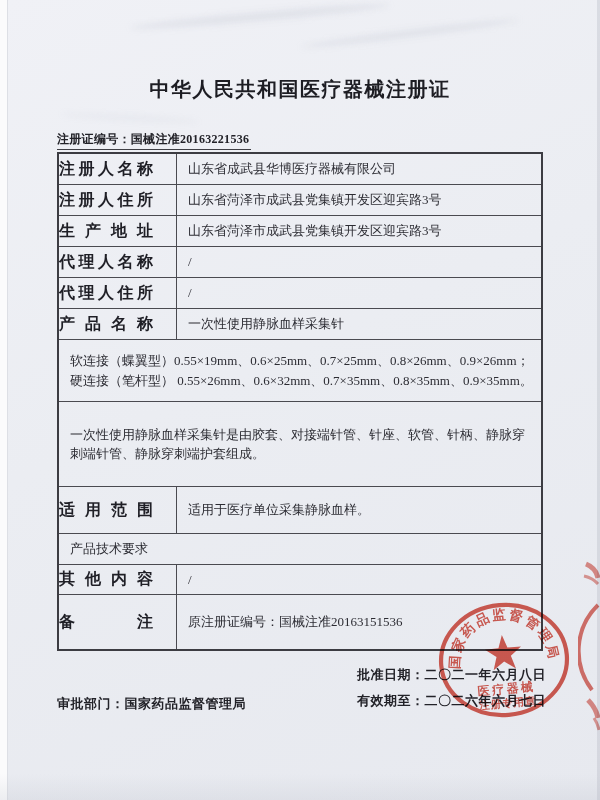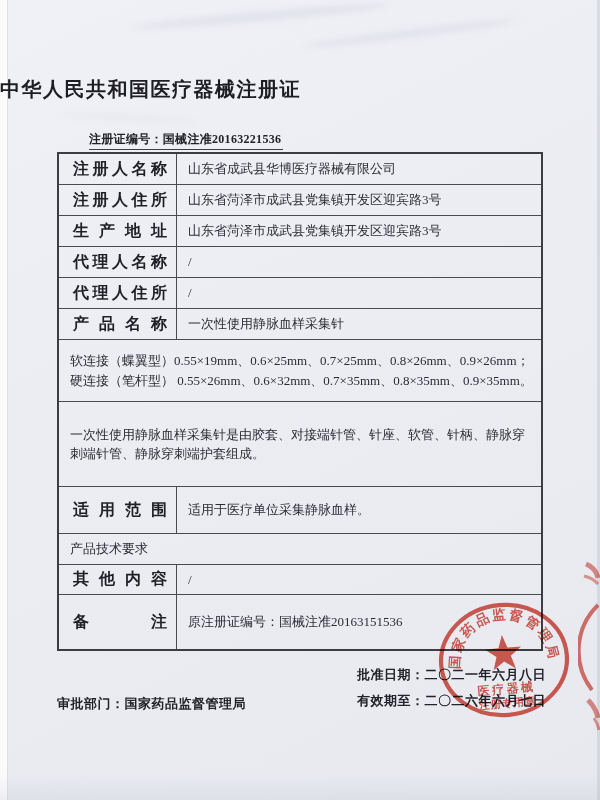--- a/index.html
+++ b/index.html
@@ -17,40 +17,40 @@
     background:#fbfbfc;border-right:1px solid #dddfe5;}
   .edge-strip-bottom{position:absolute;left:0;bottom:0;width:600px;height:26px;
     background:linear-gradient(to bottom,rgba(185,189,200,0) 0%,rgba(185,189,200,.22) 100%);}
   .edge-strip-right{position:absolute;right:0;top:0;width:3px;height:800px;background:rgba(160,164,176,.25);}
   .smudge{position:absolute;background:rgba(150,156,175,.16);filter:blur(3px);border-radius:50%;}
   .smudge.s1{left:130px;top:12px;width:260px;height:9px;transform:rotate(-5deg);}
   .smudge.s2{left:300px;top:30px;width:220px;height:7px;transform:rotate(-7deg);}
   .smudge.s3{left:60px;top:115px;width:140px;height:6px;transform:rotate(3deg);opacity:.5;}
 
   .title{
-    position:absolute;left:0;top:76px;width:600px;
+    position:absolute;left:0;top:76px;width:600px;text-align:center;
     font-size:20px;font-weight:700;letter-spacing:1.5px;color:#1d1d23;
   }
   .reg-line{
     position:absolute;left:57px;top:131px;font-size:12px;font-weight:700;
-    letter-spacing:.3px;border-bottom:1.5px solid #3e3e44;padding:0 2px 1px 0;color:#222228;margin-left:32px;
+    letter-spacing:.3px;border-bottom:1.5px solid #3e3e44;padding:0 2px 1px 0;color:#222228;
   }
 
   
   .cert-table{
     position:absolute;left:57px;top:152px;width:486px;box-sizing:border-box;
     border:2px solid #3c3c42;background:rgba(255,255,255,.0);
   }
   .row{display:flex;box-sizing:border-box;border-top:1px solid #4a4a50;}
   .row:first-child{border-top:none;}
   .h30{height:30px}.h31{height:31px}.h62{height:62px}.h85{height:85px}.h47{height:47px}.h55{height:55px}
   .cell{box-sizing:border-box;display:flex;align-items:center;}
   .cell.lbl{width:118px;border-right:1px solid #4a4a50;flex:none;}
   .lbl-text{
-    display:block;margin-left:14px;width:94px;
+    display:block;width:94px;
     font-size:16px;font-weight:700;color:#1f1f26;
     text-align:justify;text-align-last:justify;
   }
   .cell.val{flex:1;padding:3px 8px 3px 11px;font-size:13px;line-height:1.48;color:#2c2c33;}
 
   
   .dept{position:absolute;left:57px;top:684px;font-size:13px;font-weight:700;color:#222228;letter-spacing:.5px;margin-top:11px;}
   .date-approved{position:absolute;right:54px;top:666px;font-size:13px;font-weight:700;color:#222228;letter-spacing:.5px;font-family:Liberation Serif, serif;}
   .date-valid{position:absolute;right:54px;top:692px;font-size:13px;font-weight:700;color:#222228;letter-spacing:.5px;font-family:Liberation Mono, monospace;}
 

